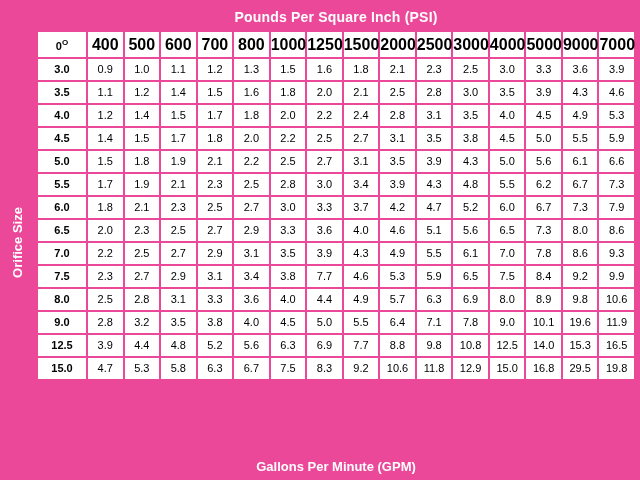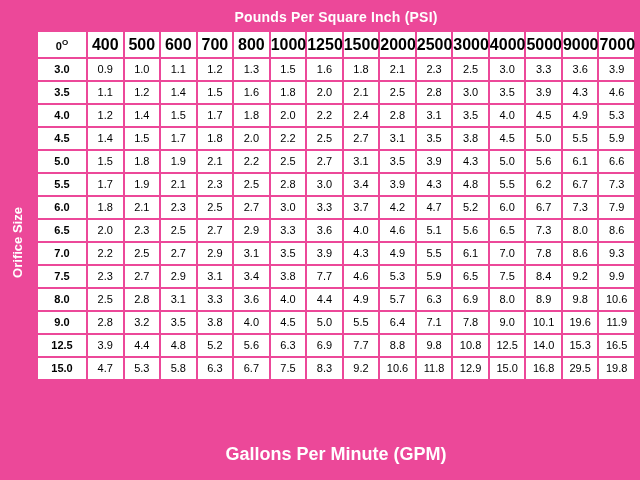--- a/index.html
+++ b/index.html
@@ -32,27 +32,27 @@
     align-items: center;
     justify-content: center;
     font-size: 14px;
     font-weight: bold;
     letter-spacing: 0.2px;
     color: #ffffff;
   }
   .bottom-title {
     position: absolute;
     left: 36px;
-    top: 444px;
+    top: 456px;
     width: 600px;
     height: 20px;
     display: flex;
     align-items: center;
     justify-content: center;
-    font-size: 18px;
+    font-size: 13px;
     font-weight: bold;
     color: #ffffff;
   }
   
   .left-title {
     position: absolute;
     left: 0px;
     top: 30px;
     width: 34px;
     height: 424px;

